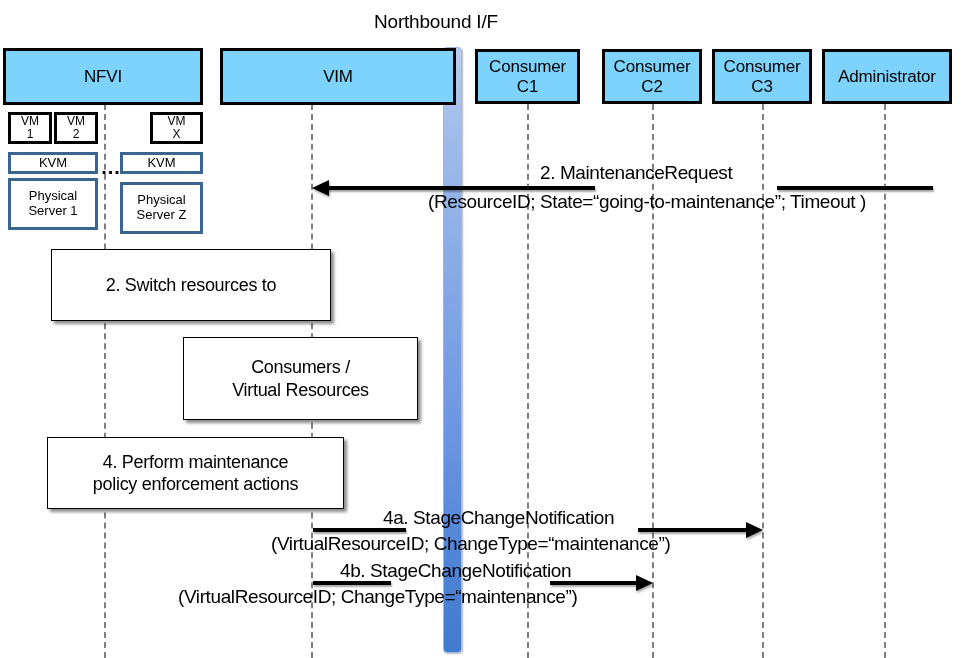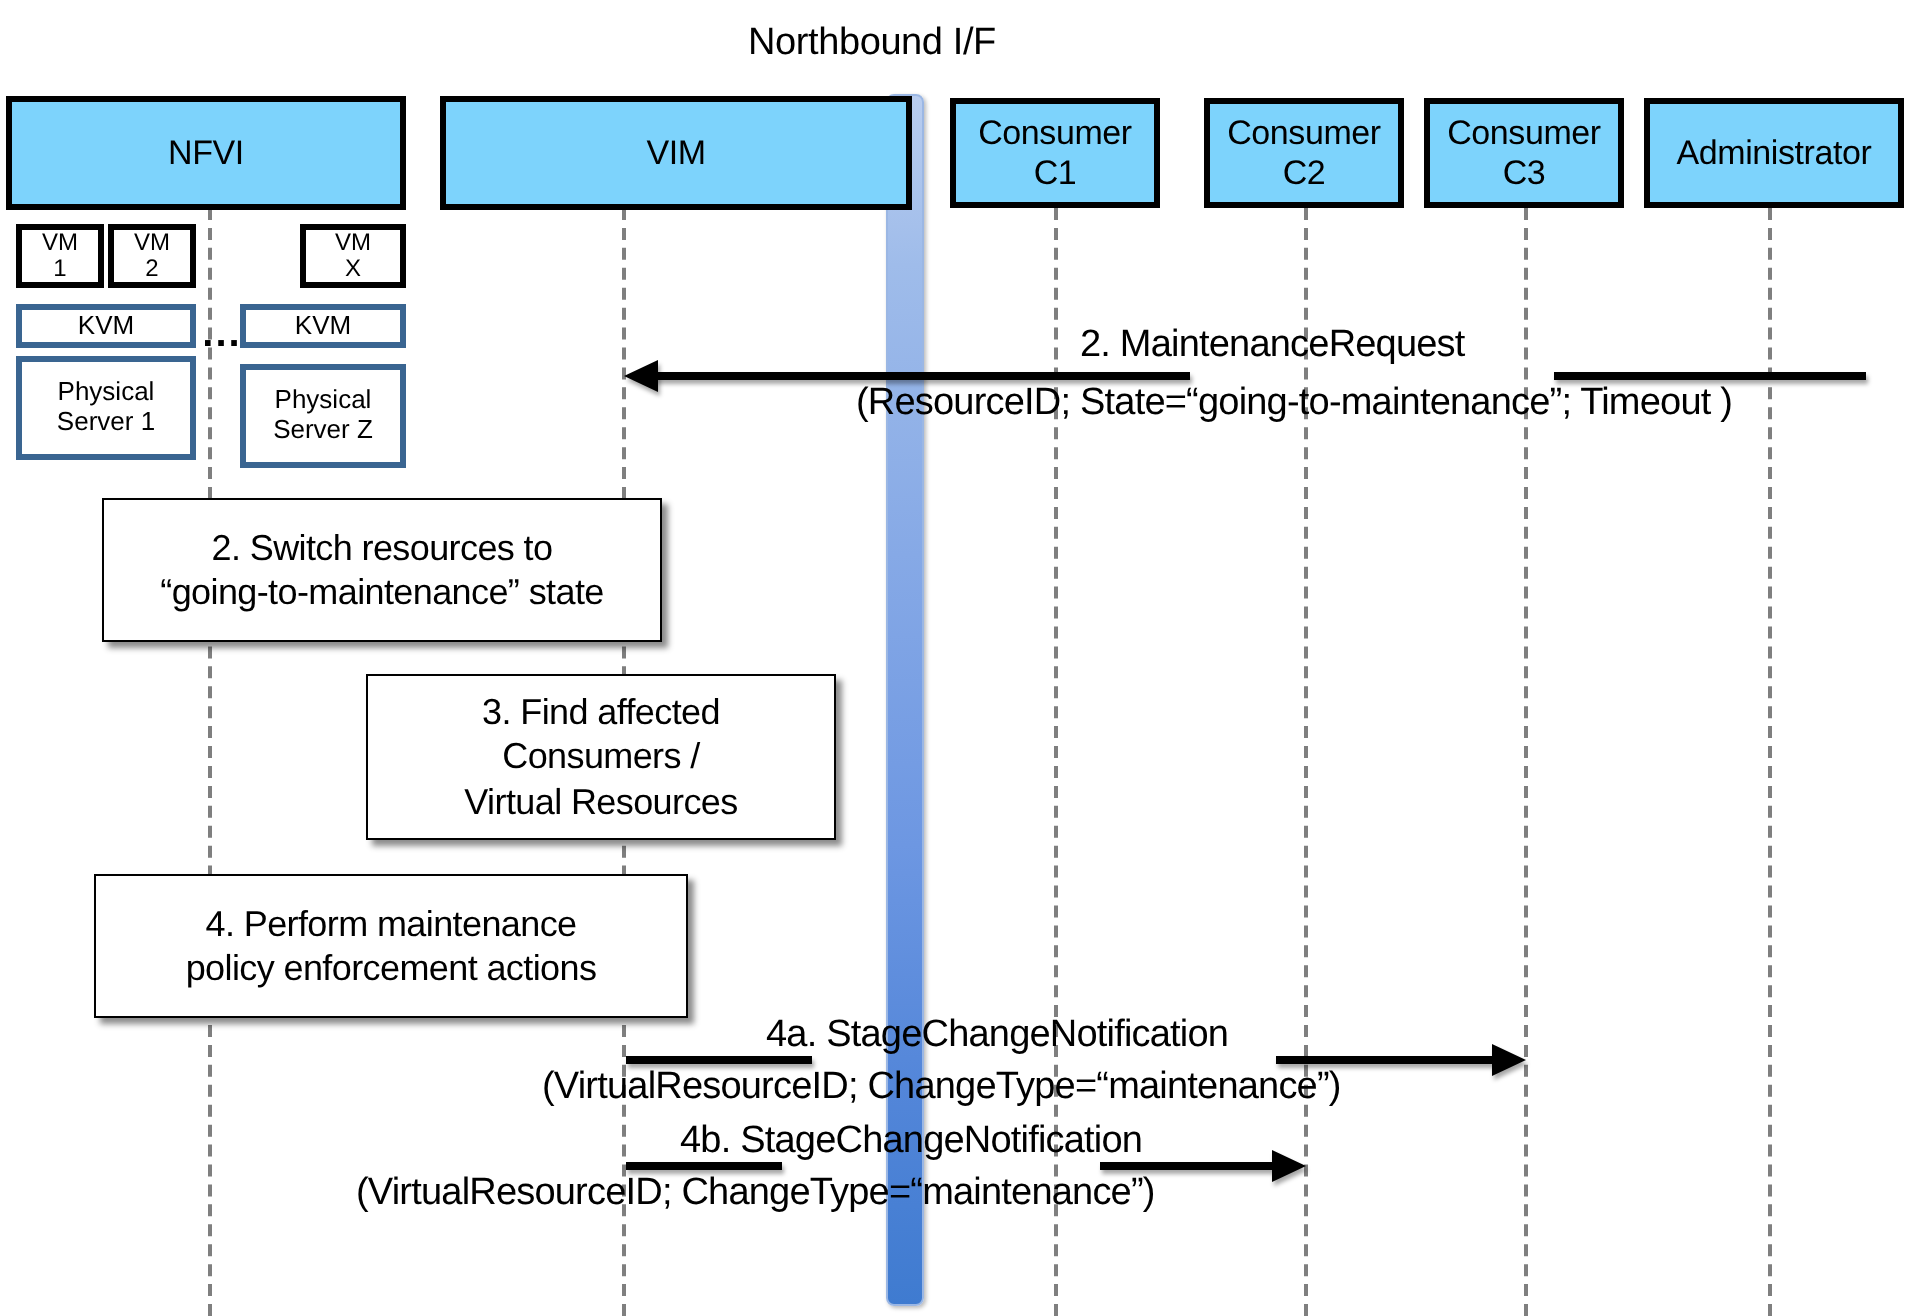--- a/index.html
+++ b/index.html
@@ -243,25 +243,23 @@
   <div class="abs arrow-head left" style="left:312px; top:180px;"></div>
 
   <div class="abs msg-line" style="left:327px; top:186px; width:268px;"></div>
 
   <div class="abs msg-line" style="left:777px; top:186px; width:156px;"></div>
 
   <div class="abs msg-text params" style="left:396px; top:192px;margin-left:32px;">(ResourceID; State=“going-to-maintenance”; Timeout )</div>
 
   <div class="abs step-box" style="left:51px; top:249px; width:280px; height:72px; flex-direction:column;">
     <div>2. Switch resources to</div>
-    <div>“going-to-maintenance” state</div>
   </div>
 
   <div class="abs step-box" style="left:183px; top:337px; width:235px; height:83px; flex-direction:column;">
-    <div>3. Find affected</div>
     <div>Consumers /</div>
     <div>Virtual Resources</div>
   </div>
 
   <div class="abs step-box" style="left:47px; top:437px; width:297px; height:72px; flex-direction:column;">
     <div>4. Perform maintenance</div>
     <div>policy enforcement actions</div>
   </div>
 
   <div class="abs msg-text" style="left:383px; top:508px;">4a. StageChangeNotification</div>

